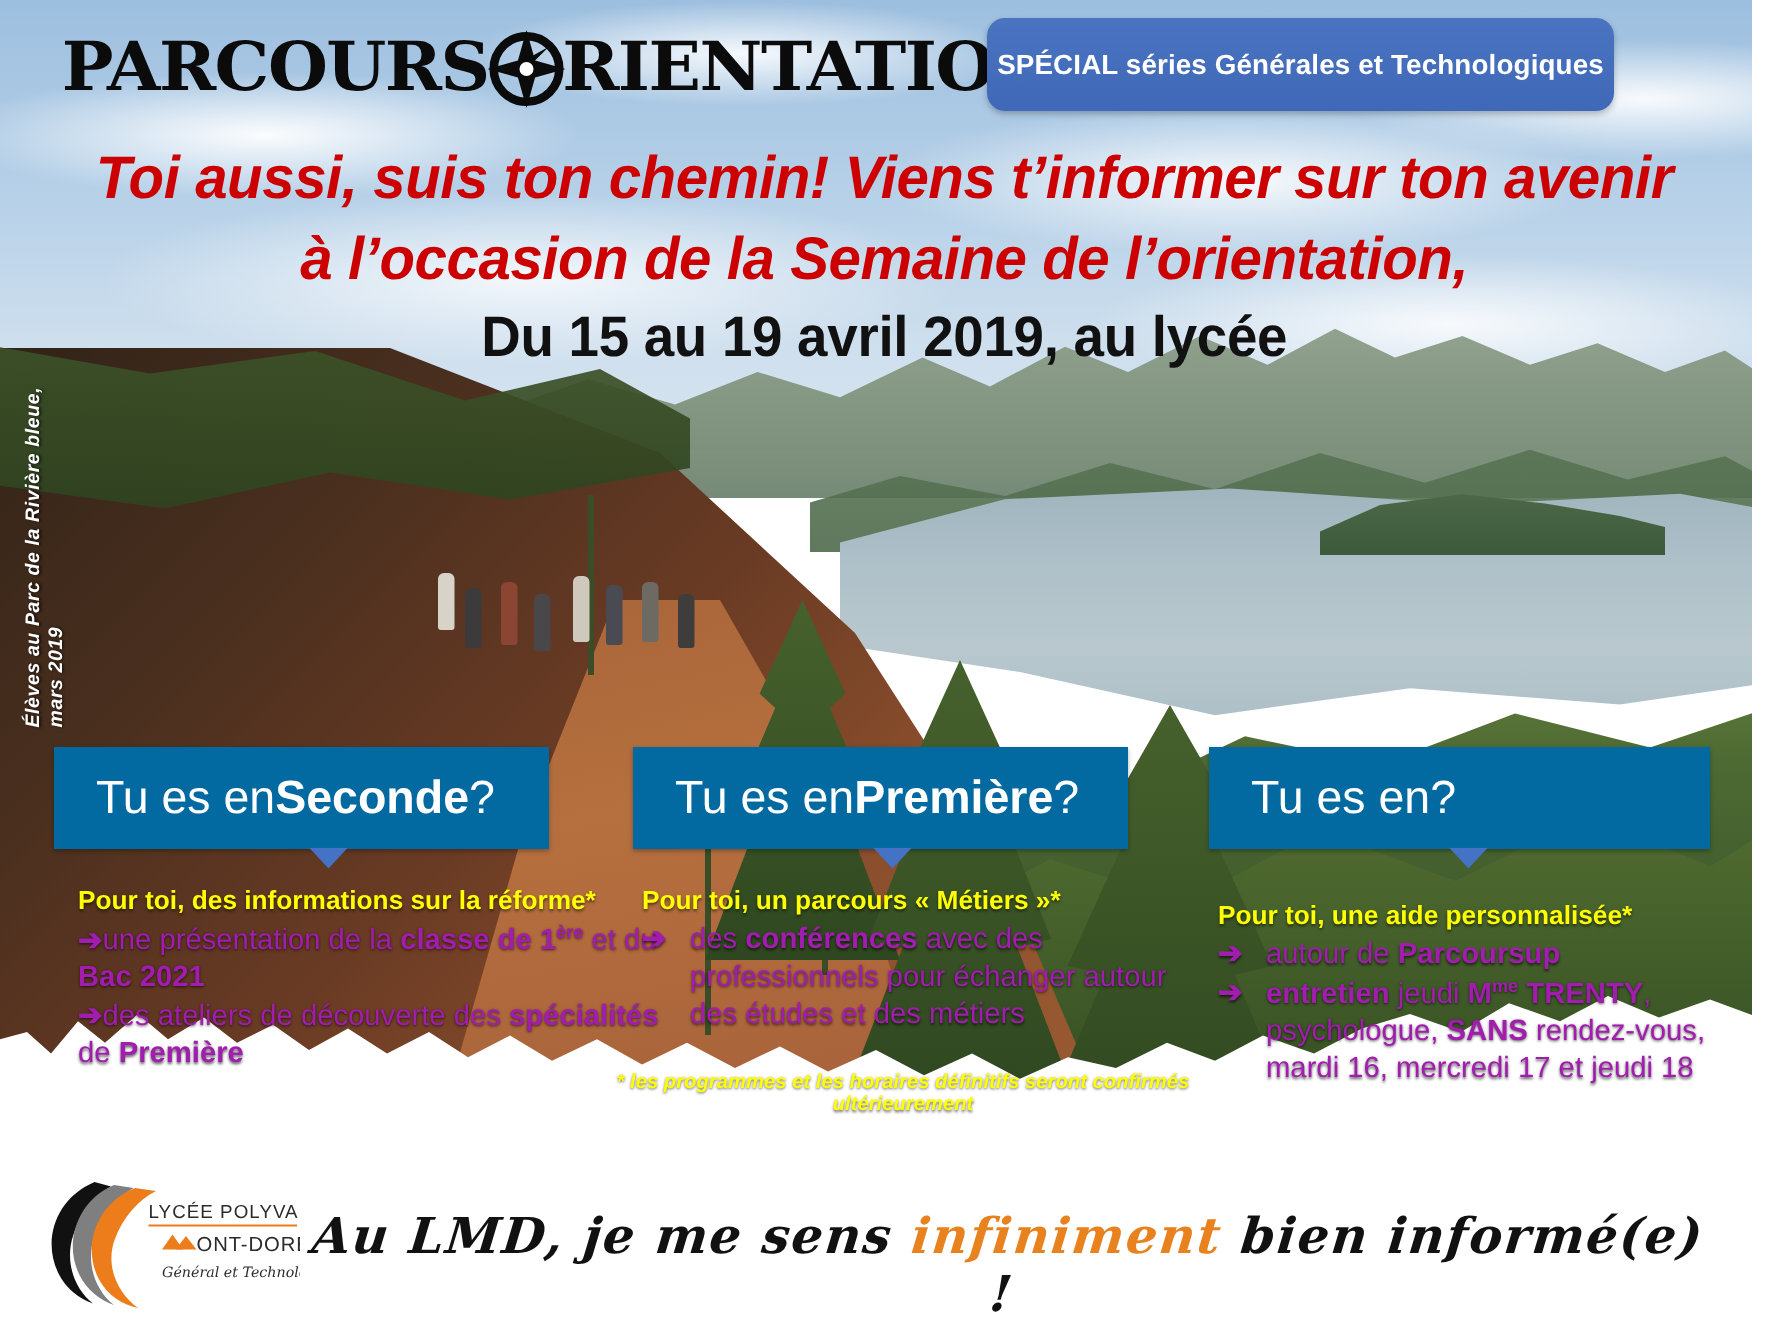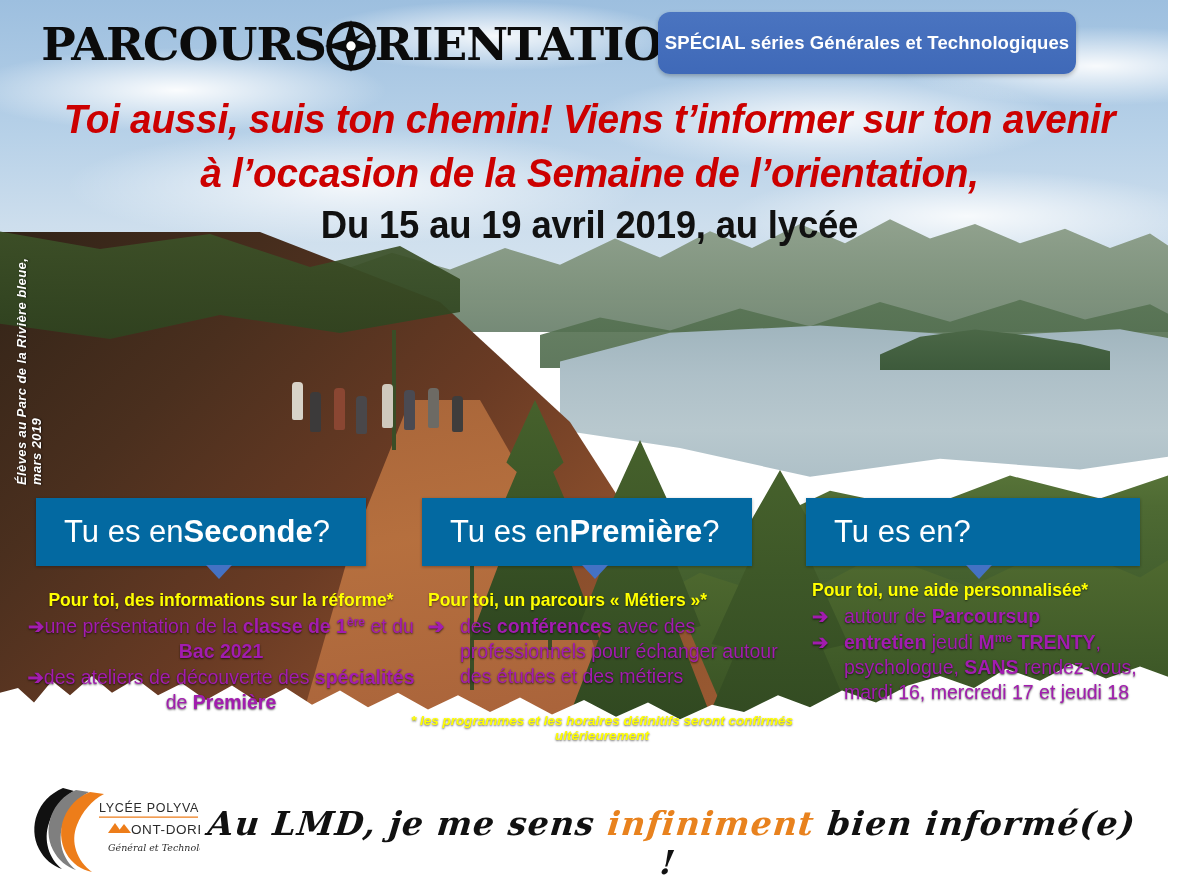--- a/index.html
+++ b/index.html
@@ -135,23 +135,23 @@
   }
   #banner1 { left:36px;  top:498px; width:330px; }
   #banner1 .tail { left:170px; }
   #banner2 { left:422px; top:498px; width:330px; }
   #banner2 .tail { left:160px; }
   #banner3 { left:806px; top:498px; width:334px; }
   #banner3 .tail { left:160px; }
 
   
   .col { position:absolute; color:#fff; }
-  #col1 { left:26px;  top:590px; width:390px;text-align:center; }
+  #col1 { left:52px;  top:590px; width:390px; }
   #col2 { left:428px; top:590px; width:370px; }
-  #col3 { left:812px; top:580px; width:350px; }
+  #col3 { left:812px; top:600px; width:350px; }
 
   .col-head {
     color:#FFFF00; font-weight:bold; font-size:17.5px; line-height:1.2;
     margin-bottom:3px; text-shadow:0 1px 2px rgba(0,0,0,.55);
   }
   .bullet {
     font-size:19.5px; line-height:1.28; color:#a21caf;
     text-shadow:0 1px 2px rgba(0,0,0,.65); margin-bottom:1px;
   }
   .bullet b { font-weight:bold; }

